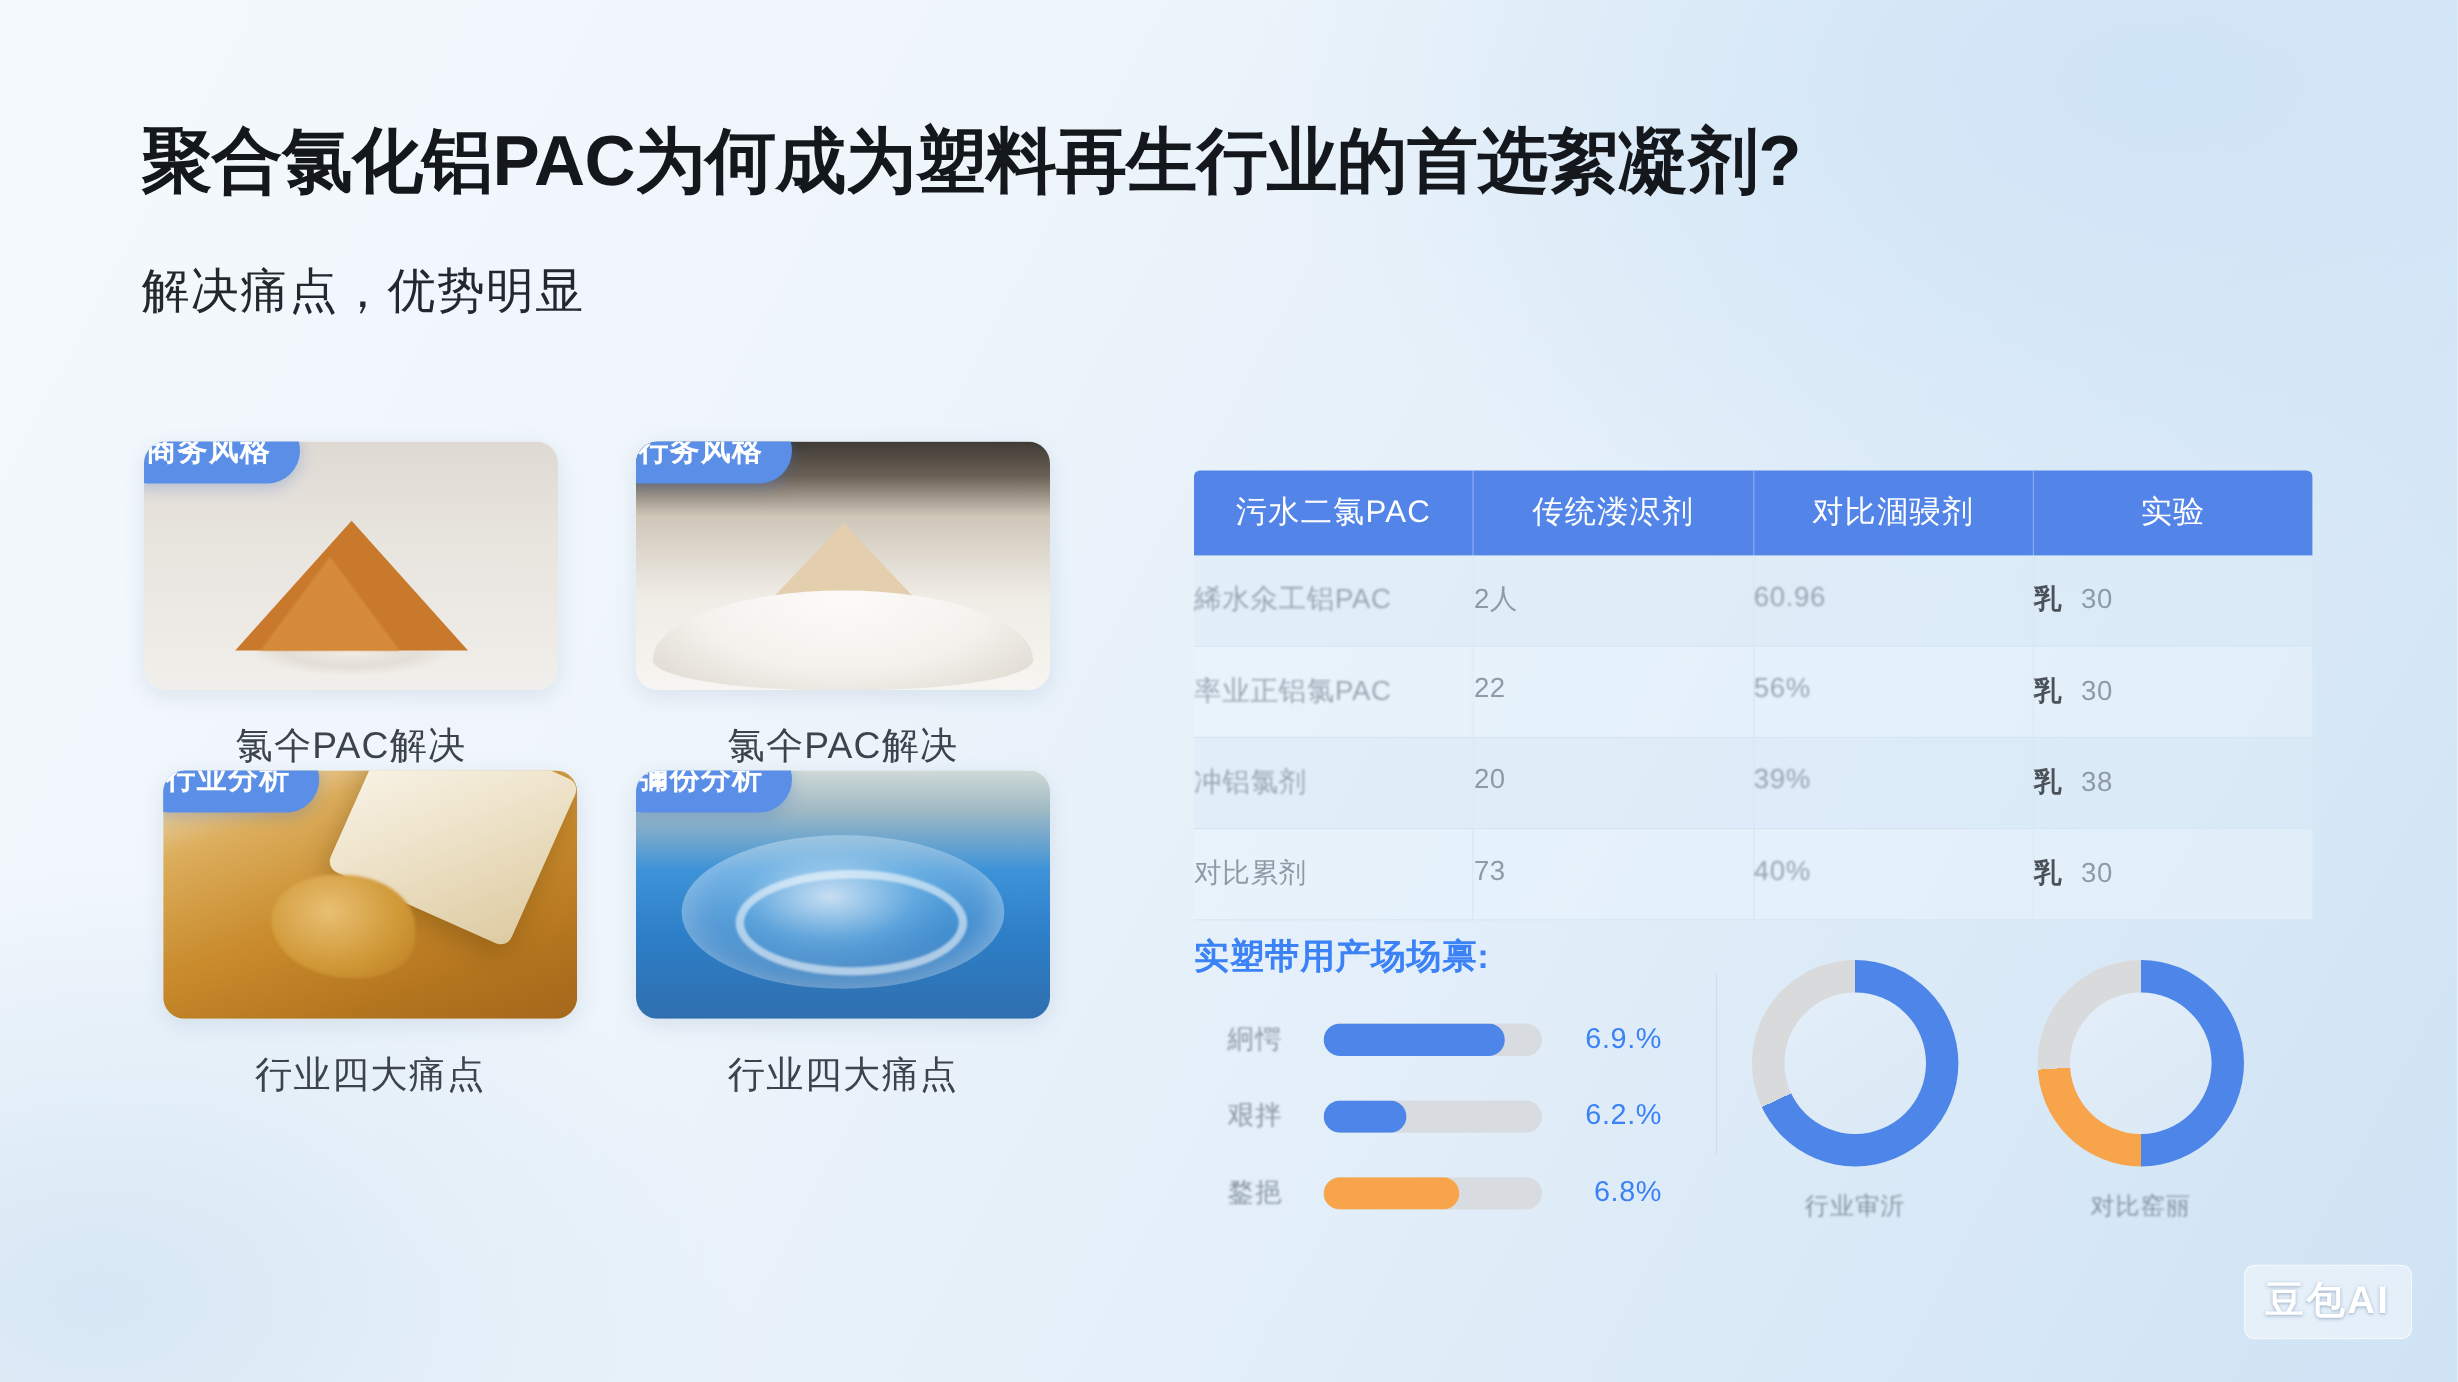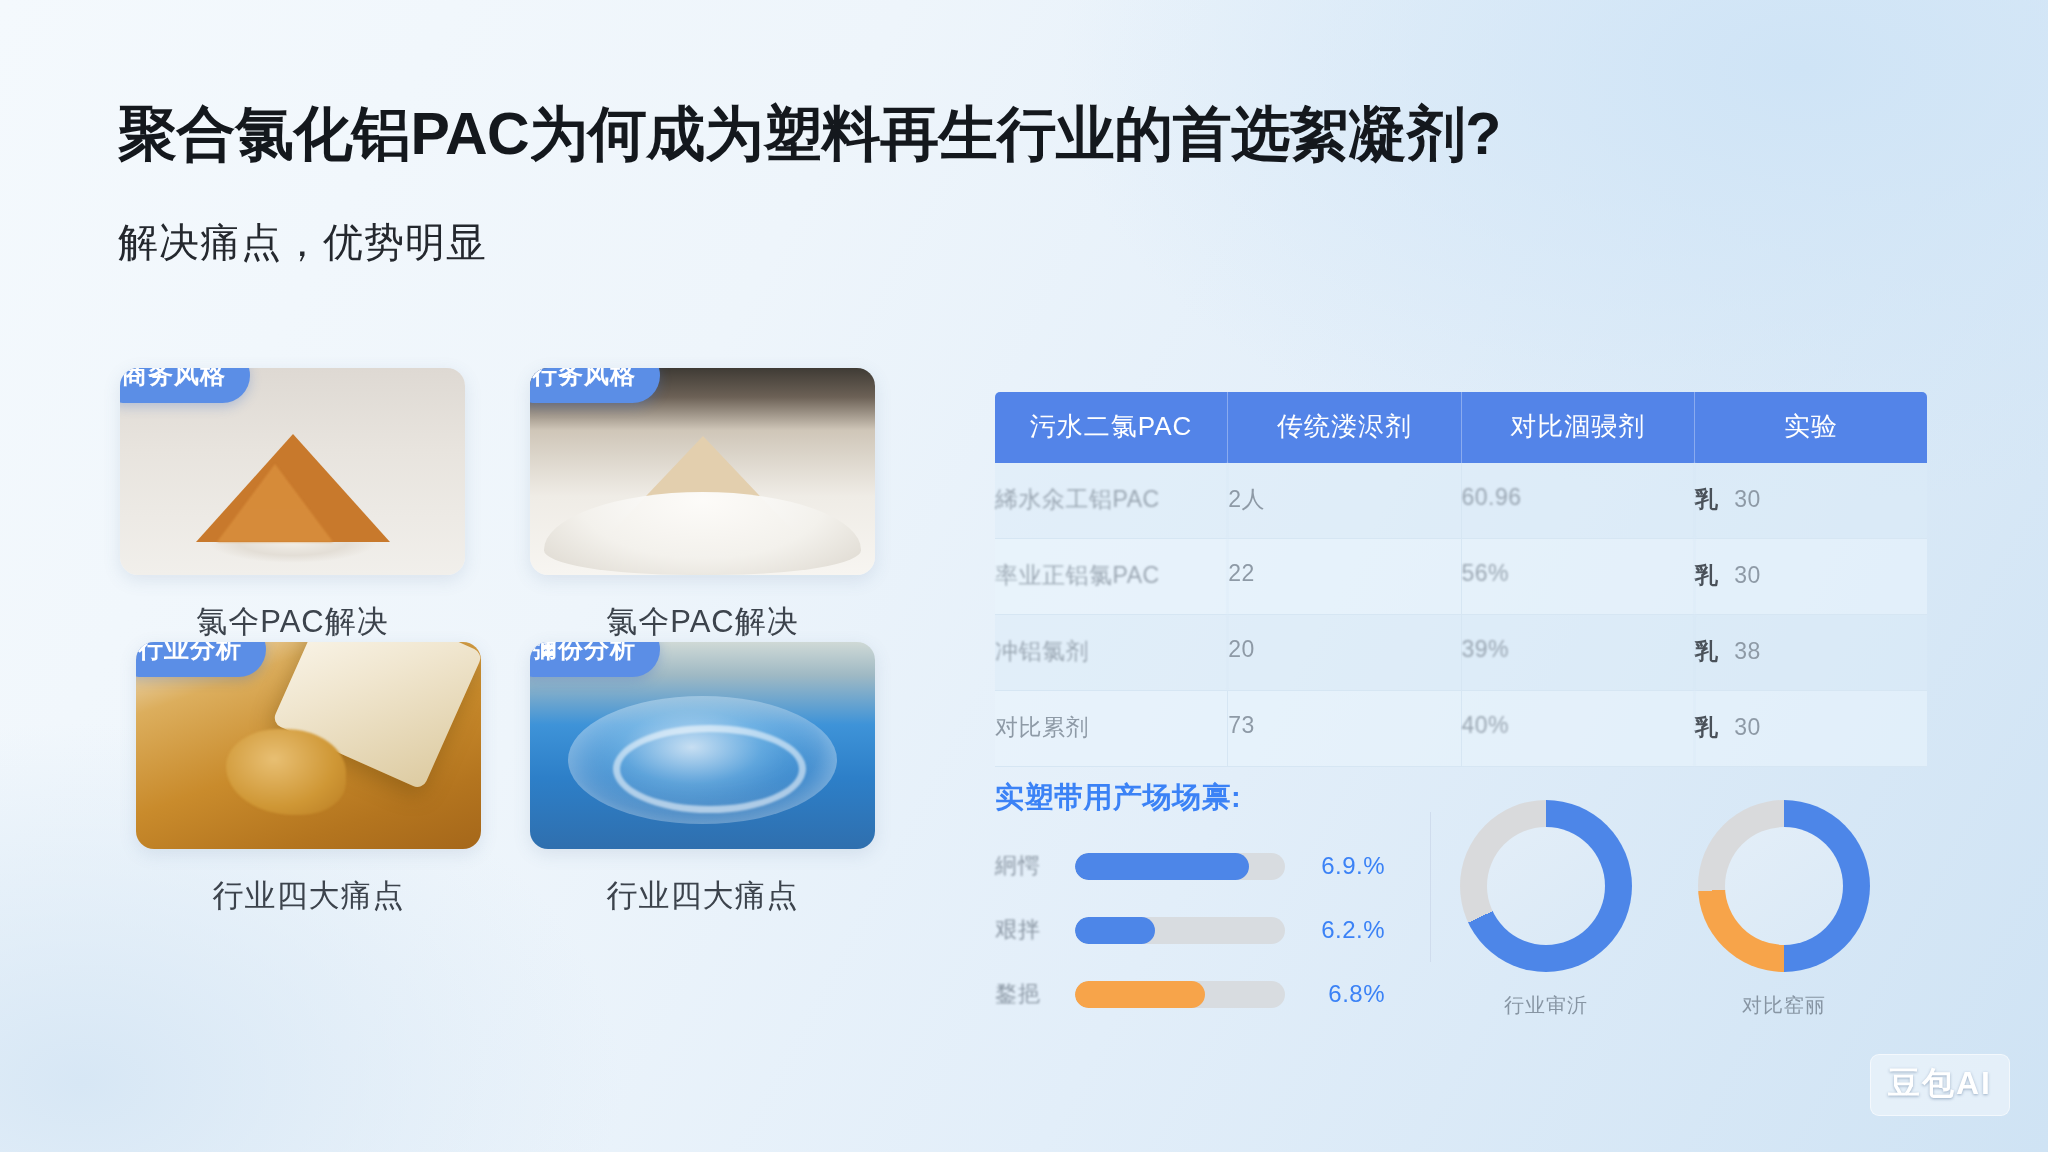--- a/index.html
+++ b/index.html
@@ -142,21 +142,21 @@
   .trow .td.blur2  { filter:blur(0.5px); }
   .td .pair { display:inline-flex; gap:16px; align-items:baseline; }
   .td .pair .dk { color:#4a5159; font-weight:bold; }
 
   
   .barblock { position:absolute; left:995px; top:778px; width:390px; }
   .barblock .heading {
     font-size:29px; font-weight:bold; color:#3b82f6;
     letter-spacing:.5px; margin-bottom:28px; white-space:nowrap;
   }
-  .barrow { display:flex; align-items:center; height:40px; margin-bottom:24px; }
+  .barrow { display:flex; align-items:center; height:40px; margin-bottom:24px;margin-left:28px; }
   .barrow .blabel {
     width:74px; font-size:22px; color:#8a96a3; letter-spacing:1px;
     filter:blur(0.9px); white-space:nowrap;
   }
   .barrow .track {
     flex:1; height:27px; border-radius:999px; background:#d8dce0;
     overflow:hidden; margin:0 14px 0 6px;
   }
   .barrow .fill { height:100%; border-radius:999px; }
   .barrow .bval {

